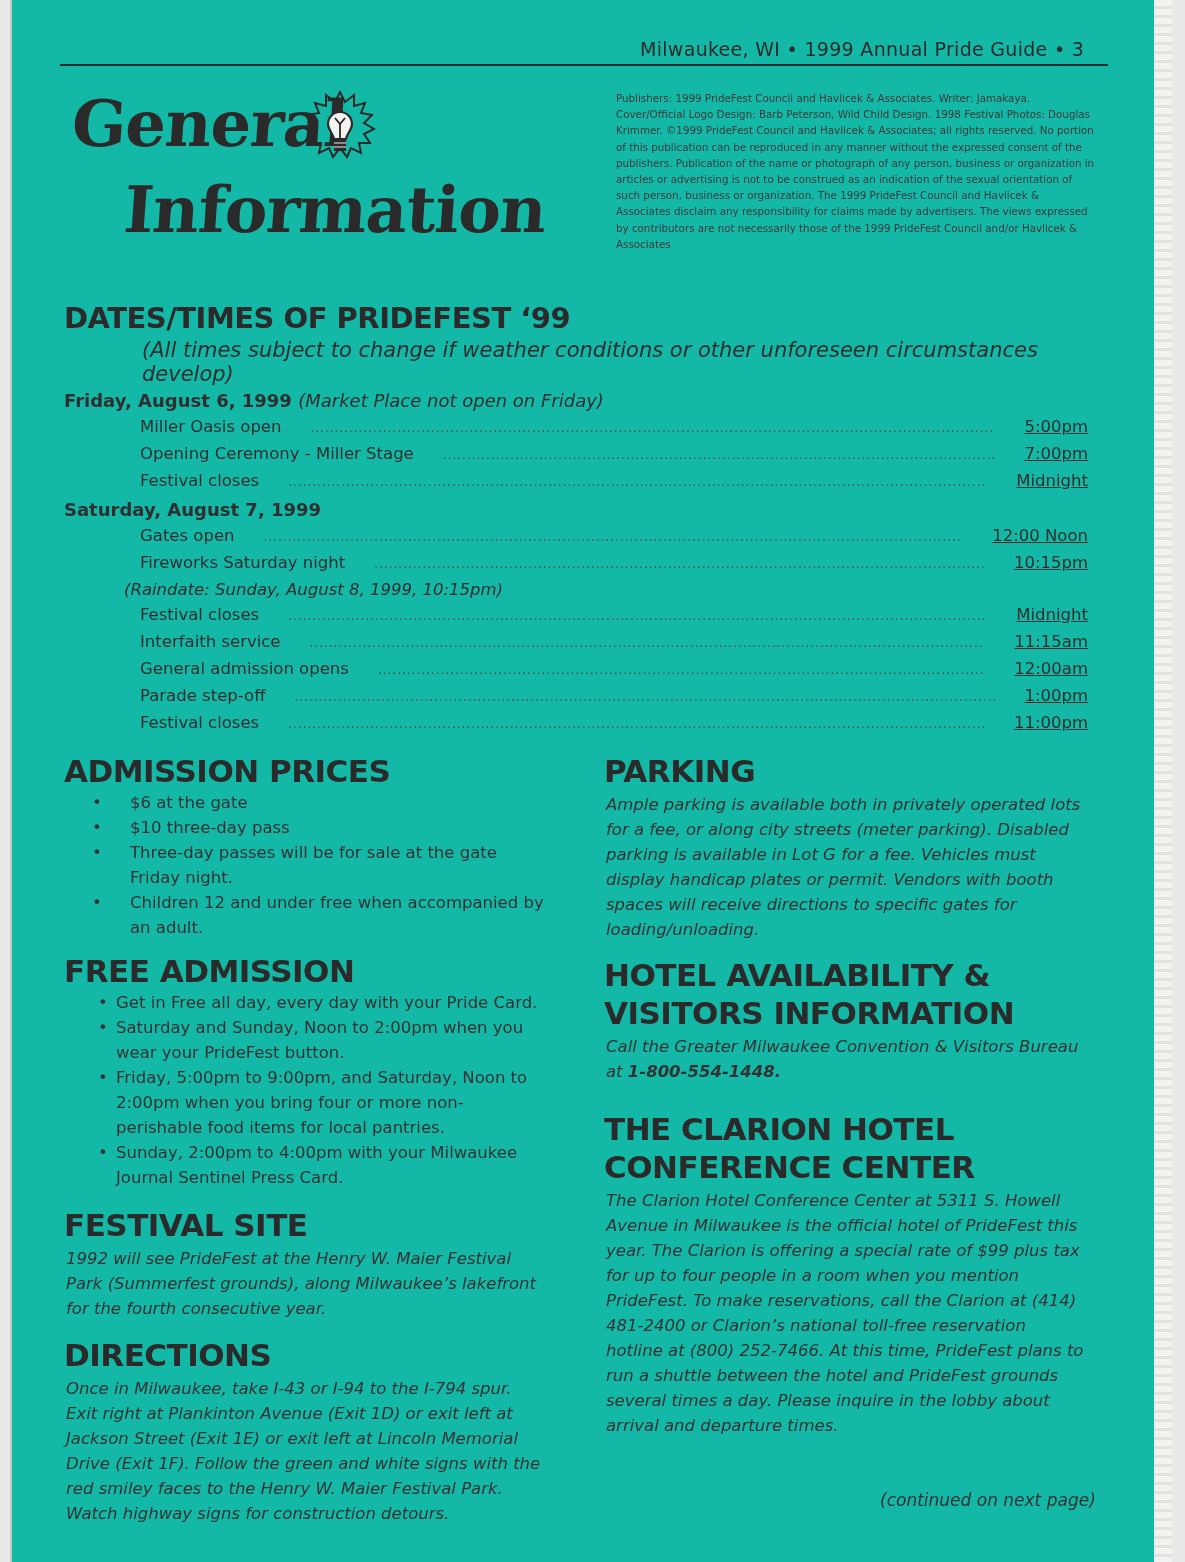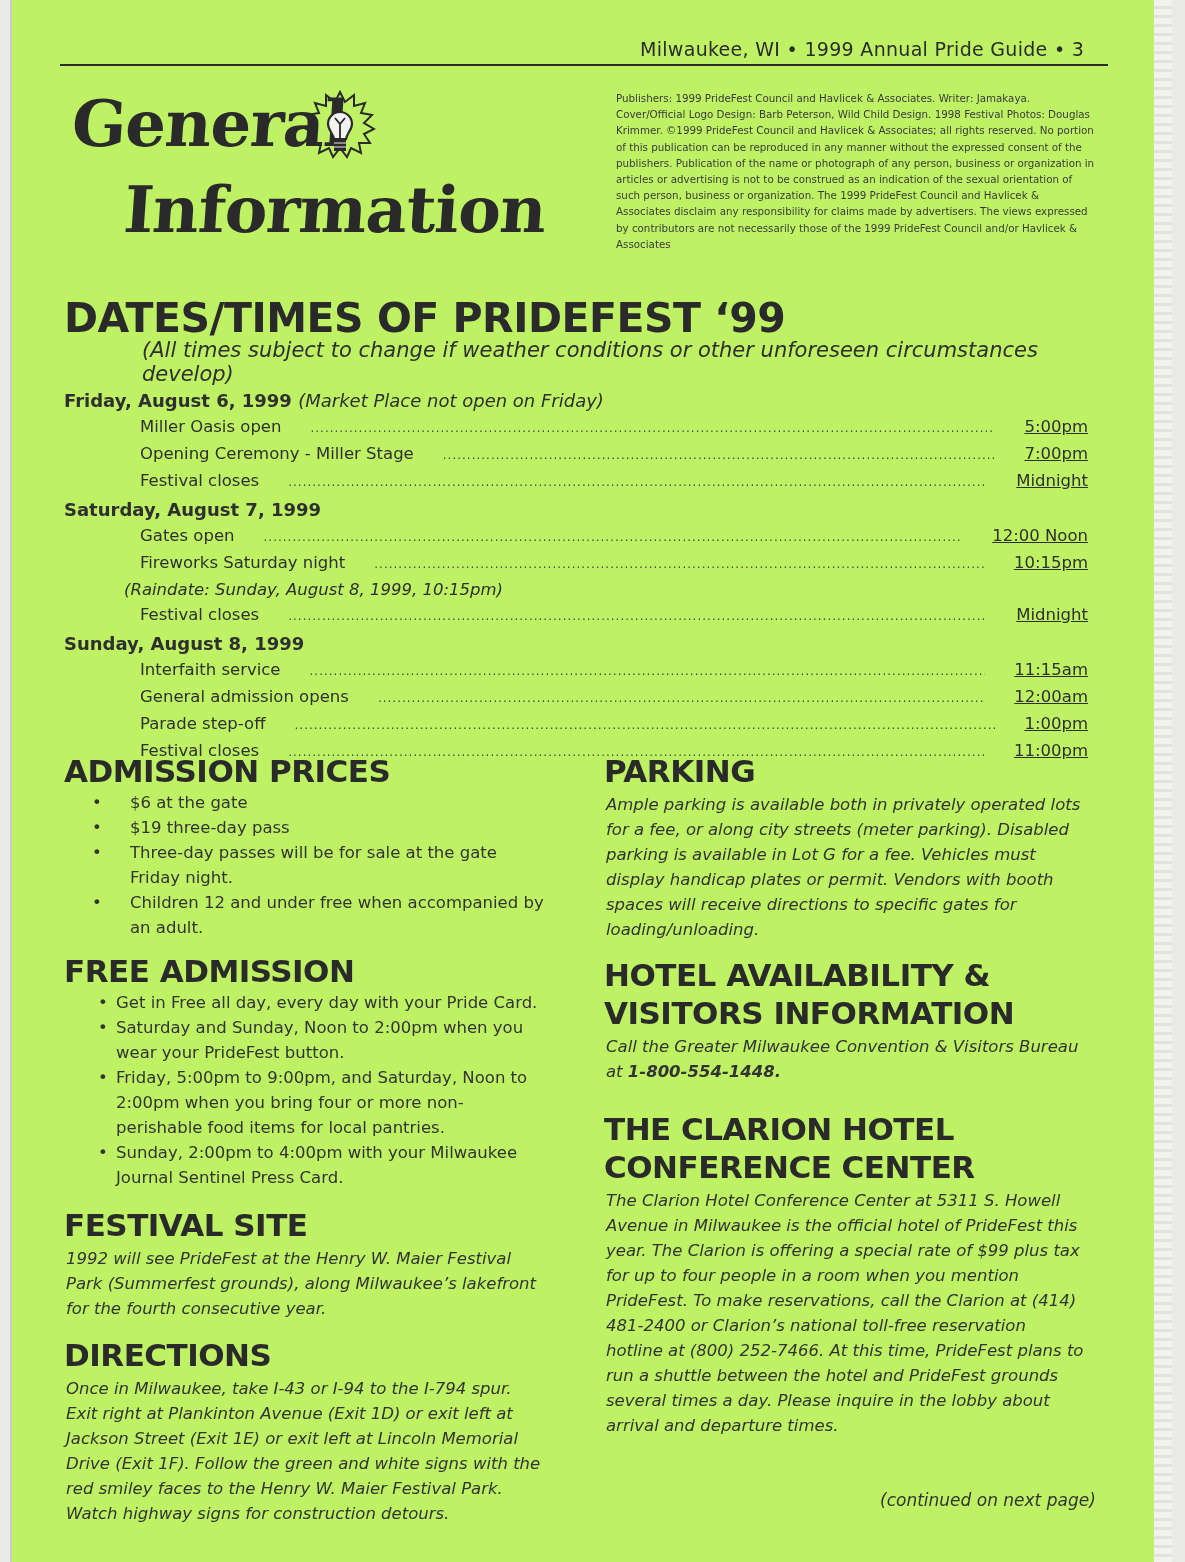--- a/index.html
+++ b/index.html
@@ -5,21 +5,21 @@
     html, body { margin: 0; padding: 0; }
     body {
       width: 1185px; height: 1562px; overflow: hidden;
       background: #e9e9e7;
       font-family: "DejaVu Sans", sans-serif;
       color: #2f2f2f;
       position: relative;
     }
     .page {
       position: absolute; left: 10px; top: 0; width: 1160px; height: 1562px;
-      background: #bef264;
+      background: #14b8a6;
       border-left: 2px solid #c9c9c6;
     }
     .spine {
       position: absolute; right: 0; top: 0; width: 18px; height: 1562px;
       background: repeating-linear-gradient(180deg, #f2f2f0 0 6px, #e2e2df 6px 9px);
     }
     .running-head {
       position: absolute; left: 628px; top: 38px;
       font-size: 19px; letter-spacing: 0.3px; color: #2b2b2b;
       white-space: nowrap;
@@ -40,21 +40,21 @@
     .bulb { position: absolute; left: 236px; top: 4px; width: 72px; height: 78px; }
     .colophon {
       position: absolute; left: 604px; top: 90px; width: 480px;
       font-size: 10.3px; line-height: 16.2px; color: #3a3a3a;
     }
     h2 {
       margin: 0; font-family: "DejaVu Sans", sans-serif; font-weight: bold;
       color: #2a2a2a; letter-spacing: -0.5px; text-transform: none;
     }
     .sec-dates { position: absolute; left: 52px; top: 298px; width: 1000px; }
-    .sec-dates h2 { font-size: 41px; line-height: 40px; }
+    .sec-dates h2 { font-size: 29px; line-height: 40px; }
     .dates-note { font-style: italic; font-size: 21px; margin-left: 78px; line-height: 24px; }
     .day-head { font-size: 18px; font-weight: bold; line-height: 26px; margin-top: 2px; }
     .day-head .note { font-weight: normal; font-style: italic; font-size: 18px; }
     .sched-row {
       display: flex; align-items: baseline; margin-left: 76px; width: 948px;
       font-size: 16.5px; line-height: 25px; gap: 28px;
     }
     .sched-row .ev { white-space: nowrap; }
     .sched-row .dots {
       flex: 1; overflow: hidden; white-space: nowrap; color: #444; margin: 0 1px;
@@ -139,23 +139,20 @@
       <span class="dots">................................................................................................................................................................................................................................................................................................................................................................................................................</span>
       <span class="tm">10:15pm</span>
     </div>
     <div class="sched-note">(Raindate: Sunday, August 8, 1999, 10:15pm)</div>
     <div class="sched-row">
       <span class="ev">Festival closes</span>
       <span class="dots">................................................................................................................................................................................................................................................................................................................................................................................................................</span>
       <span class="tm">Midnight</span>
     </div>
 
-    <div class="day-head">
-      <span>Sunday, August 8, 1999</span>
-    </div>
     <div class="sched-row">
       <span class="ev">Interfaith service</span>
       <span class="dots">................................................................................................................................................................................................................................................................................................................................................................................................................</span>
       <span class="tm">11:15am</span>
     </div>
     <div class="sched-row">
       <span class="ev">General admission opens</span>
       <span class="dots">................................................................................................................................................................................................................................................................................................................................................................................................................</span>
       <span class="tm">12:00am</span>
     </div>
@@ -168,21 +165,21 @@
       <span class="ev">Festival closes</span>
       <span class="dots">................................................................................................................................................................................................................................................................................................................................................................................................................</span>
       <span class="tm">11:00pm</span>
     </div>
   </div>
 
   <div class="col col-left" style="top:752px;">
     <h2>ADMISSION PRICES</h2>
     <ul class="adm">
       <li>$6 at the gate</li>
-      <li>$19 three-day pass</li>
+      <li>$10 three-day pass</li>
       <li>Three-day passes will be for sale at the gate Friday night.</li>
       <li>Children 12 and under free when accompanied by an adult.</li>
     </ul>
   </div>
 
   <div class="col col-left" style="top:952px;">
     <h2>FREE ADMISSION</h2>
     <ul class="free">
       <li>Get in Free all day, every day with your Pride Card.</li>
       <li>Saturday and Sunday, Noon to 2:00pm when you wear your PrideFest button.</li>

